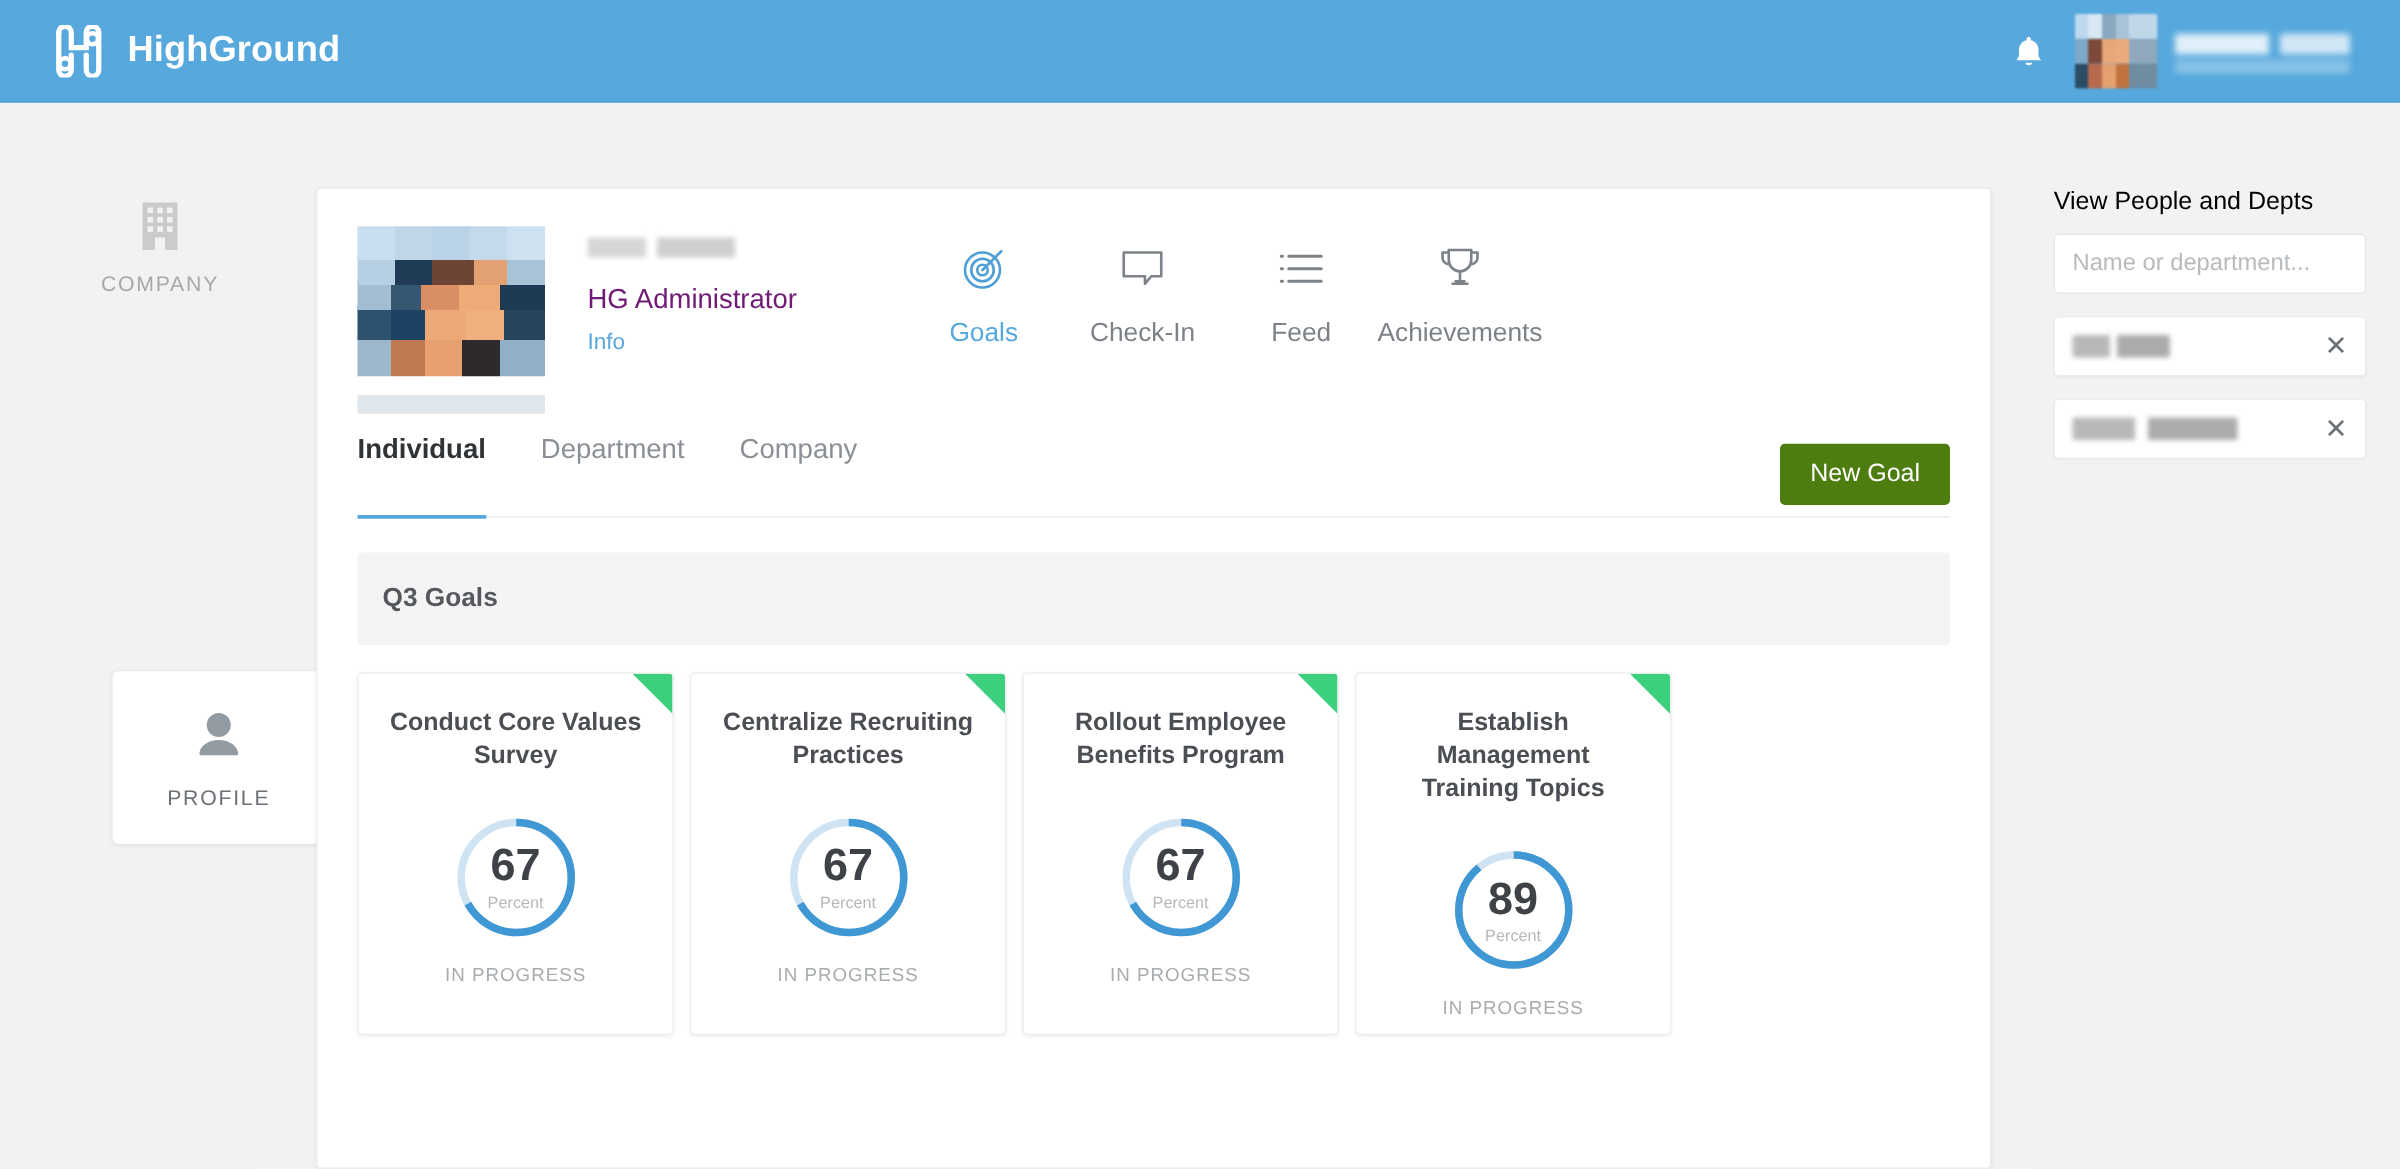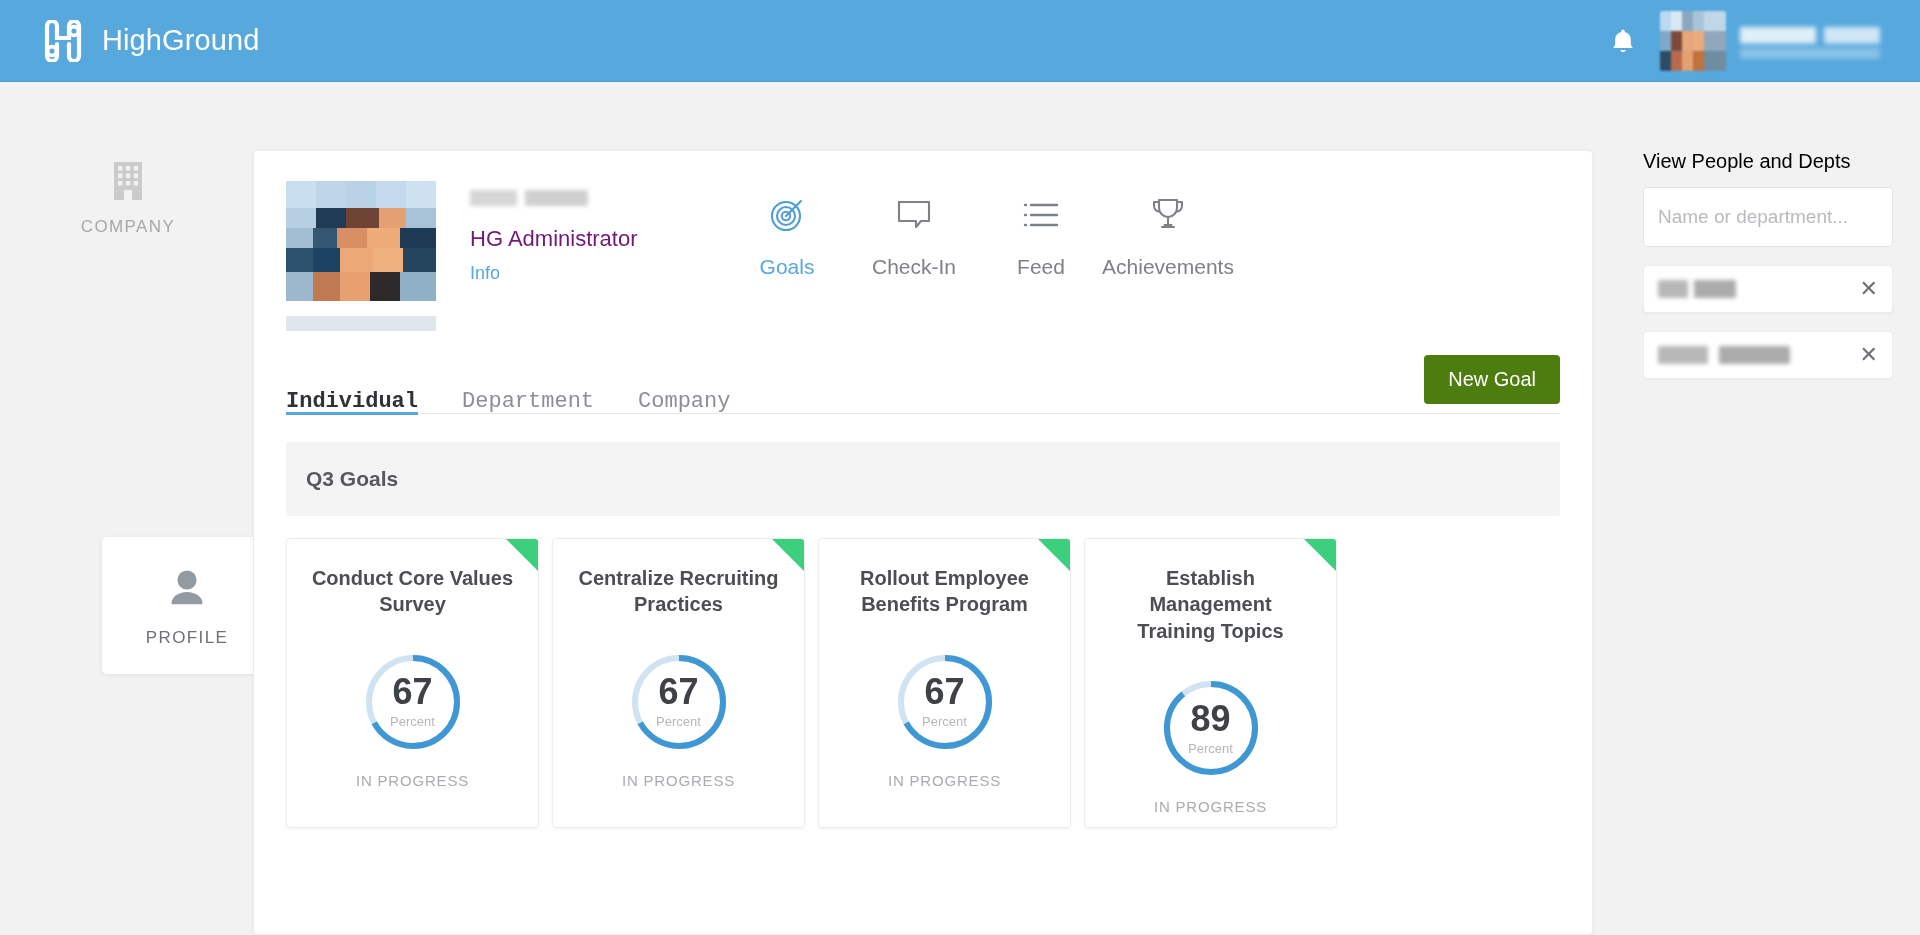--- a/index.html
+++ b/index.html
@@ -17,21 +17,21 @@
   .topbar {
     position: absolute; top: 0; left: 0;
     width: 1920px; height: 82px;
     background: #56a8dd;
     display: flex; align-items: center;
     border-bottom: 1px solid #4d9ccf;
   }
   .brand { display: flex; align-items: center; margin-left: 40px; }
   .brand-logo { width: 46px; height: 42px; }
   .brand-name {
-    color: #ffffff; font-size: 29px; font-weight: 400;
+    color: #ffffff; font-size: 29px; font-weight: 700;
     margin-left: 16px; letter-spacing: 0.1px;
   }
   .topbar-right {
     margin-left: auto; display: flex; align-items: center;
     margin-right: 40px; gap: 24px;
   }
   .bell { width: 26px; height: 28px; }
   .user-chunk { display: flex; align-items: center; gap: 14px; }
   .avatar-small {
     width: 66px; height: 60px; border-radius: 2px;
@@ -67,21 +67,21 @@
     cursor: pointer; user-select: none;
   }
   .rail-item .rail-icon { opacity: .95; }
   .rail-label {
     margin-top: 13px; font-size: 17px; letter-spacing: 1.4px;
     color: #a8a8a8; font-weight: 400;
   }
   .rail-company { top: 70px; }
   .rail-team { top: 225px; }
   .rail-profile {
-    top: 455px; width: 170px; left: 102px;
+    top: 455px; width: 170px; left: 90px;
     background: #ffffff; border-radius: 5px 0 0 5px;
     padding: 28px 0 26px 0;
     box-shadow: 0 1px 5px rgba(0,0,0,.08);
   }
   .rail-profile .rail-label { color: #6b7176; font-weight: 500; }
 
   
   .main-card {
     position: absolute; left: 253px; top: 150px;
     width: 1340px; height: 785px;
@@ -145,23 +145,22 @@
   .nav-item.active .ni-label { color: #56a8dd; }
 
   
   .tabs-row {
     display: flex; align-items: center;
     border-bottom: 1px solid #e8e8e8;
     margin: 0 32px; height: 68px; position: relative;
   }
   .tab {
     font-size: 22px; color: #8a9096; margin-right: 44px;
-    cursor: pointer; height: 68px; display: flex; align-items: flex-end;
+    cursor: pointer; height: 68px; display: flex; align-items: flex-start;
     position: relative;
-    font-family: Liberation Mono, monospace;
   }
   .tab.active { color: #2f3336; font-weight: 700; }
   .tab.active::after {
     content: ""; position: absolute; left: 0; right: 0; bottom: -1px;
     height: 3px; background: #56a8dd;
   }
   .new-goal-btn {
     margin-left: auto; background: #4d7c0f; color: #fff;
     border: none; border-radius: 4px;
     font-size: 20px; font-family: inherit;
@@ -212,21 +211,21 @@
 
   
   .right-panel {
     position: absolute; left: 1643px; top: 150px;
     width: 250px;
   }
   .rp-title {
     font-size: 20px; color: #000000; margin-bottom: 14px; font-weight: 400;
   }
   .rp-search {
-    width: 250px; height: 60px; border: 1px solid #e4e4e4; border-radius: 4px;
+    width: 250px; height: 48px; border: 1px solid #e4e4e4; border-radius: 4px;
     background: #fff; padding: 0 14px; font-size: 19px; color: #be185d;
     font-family: inherit; outline: none;
   }
   .rp-search::placeholder { color: #b7bbbe; }
   .rp-chip {
     width: 250px; height: 48px; margin-top: 18px;
     background: #fff; border: 1px solid #ededed; border-radius: 4px;
     display: flex; align-items: center; padding: 0 14px;
     box-shadow: 0 1px 2px rgba(0,0,0,.04);
     cursor: pointer;

